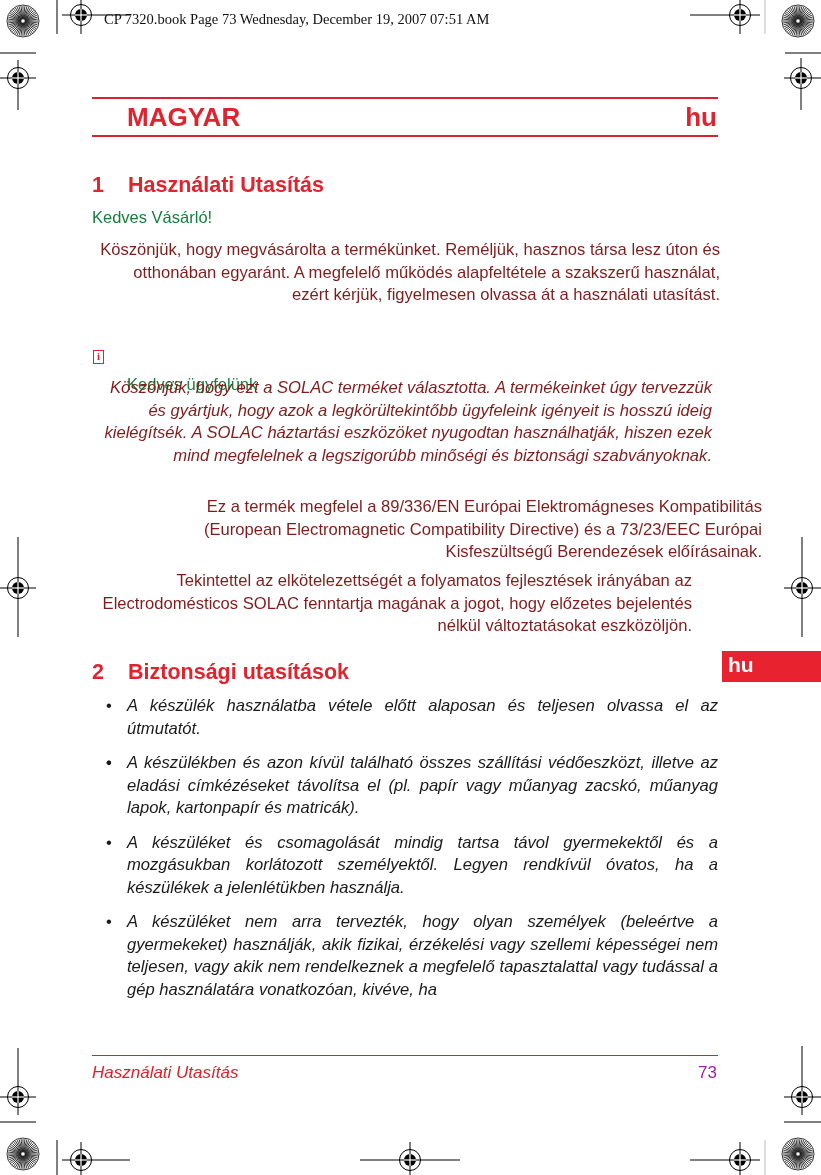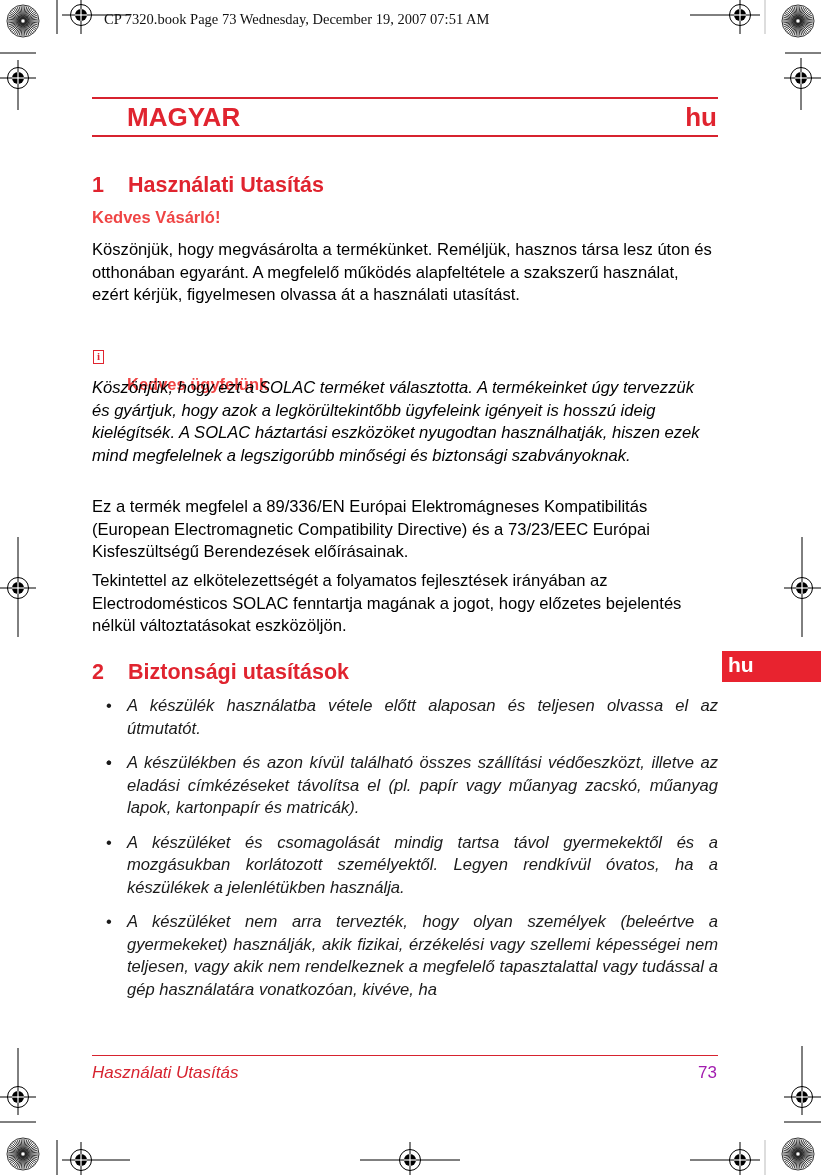--- a/index.html
+++ b/index.html
@@ -5,22 +5,22 @@
   html, body { margin: 0; padding: 0; background: #ffffff; }
   body { width: 821px; height: 1175px; position: relative; overflow: hidden;
          font-family: "Liberation Sans", sans-serif; color: #1a1a1a; }
   .abs { position: absolute; }
   .slug { left: 104px; top: 11px; font-family: "Liberation Serif", serif; font-size: 14.5px; color: #111; white-space: nowrap; }
   .redline { position: absolute; left: 92px; width: 626px; background: #d7232f; }
   .hdr-title { left: 127px; top: 102px; font-size: 26px; font-weight: bold; color: #e0242f; text-align: center; }
   .hdr-code { right: 104px; top: 102px; font-size: 26px; font-weight: bold; color: #e0242f; }
   .h1 { left: 92px; font-size: 21.5px; font-weight: bold; color: #e0242f; white-space: nowrap; }
   .h1 .num { display: inline-block; width: 36px; }
-  .h2 { left: 92px; font-size: 16.5px; font-weight: bold; color: #ef4444; }
-  .para { left: 92px; width: 630px; font-size: 16.6px; line-height: 22.5px; color: #000000; }
+  .h2 { left: 92px; font-size: 16.5px; font-weight: normal; color: #15803d; }
+  .para { left: 92px; width: 630px; font-size: 16.6px; line-height: 22.5px; color: #7f1d1d; text-align: right; }
   .note-icon { left: 93px; top: 350px; width: 11px; height: 14px; border: 1.5px solid #e0242f; box-sizing: border-box; color:#e0242f; font-size: 11px; line-height: 11px; text-align: center; font-weight: bold; font-family: "Liberation Serif", serif; }
   .bullets { left: 92px; width: 626px; font-size: 16.6px; line-height: 22.5px; font-style: italic; color: #1a1a1a; }
   .bullet { position: relative; padding-left: 35px; margin: 0 0 12px 0; text-align: justify; }
   .bullet .dot { position: absolute; left: 14px; top: 0; font-style: normal; }
   .tab-hu { left: 722px; top: 651px; width: 99px; height: 31px; background: #e8232f; color: #fff; font-weight: bold; font-size: 21px; line-height: 28px; padding-left: 6px; box-sizing: border-box; }
   .foot-title { left: 92px; top: 1063px; font-size: 17px; font-style: italic; color: #d7232f; }
   .foot-page { right: 104px; top: 1063px; font-size: 17px; color: #a21caf; }
   svg.mark { position: absolute; overflow: visible; }
 </style>
 </head>
@@ -180,21 +180,21 @@
 
 <div class="abs h1" style="top:173px;">
   <span class="num">1</span><span>Használati Utasítás</span>
 </div>
 <div class="abs h2" style="top:208px;">Kedves Vásárló!</div>
 <div class="abs para" style="top:239px;width:628px;">Köszönjük, hogy megvásárolta a termékünket. Reméljük, hasznos társa lesz úton és otthonában egyaránt. A megfelelő működés alapfeltétele a szakszerű használat, ezért kérjük, figyelmesen olvassa át a használati utasítást.</div>
 
 <div class="abs note-icon">i</div>
 <div class="abs h2" style="left:127px;top:347px;margin-top:28px;">Kedves ügyfelünk</div>
 <div class="abs para" style="top:377px;width:620px;font-style:italic;">Köszönjük, hogy ezt a SOLAC terméket választotta. A termékeinket úgy tervezzük és gyártjuk, hogy azok a legkörültekintőbb ügyfeleink igényeit is hosszú ideig kielégítsék. A SOLAC háztartási eszközöket nyugodtan használhatják, hiszen ezek mind megfelelnek a legszigorúbb minőségi és biztonsági szabványoknak.</div>
-<div class="abs para" style="top:496px;width:630px;">Ez a termék megfelel a 89/336/EN Európai Elektromágneses Kompatibilitás (European Electromagnetic Compatibility Directive) és a 73/23/EEC Európai Kisfeszültségű Berendezések előírásainak.</div>
+<div class="abs para" style="top:496px;width:630px;margin-left:40px;">Ez a termék megfelel a 89/336/EN Európai Elektromágneses Kompatibilitás (European Electromagnetic Compatibility Directive) és a 73/23/EEC Európai Kisfeszültségű Berendezések előírásainak.</div>
 <div class="abs para" style="top:570px;width:600px;">Tekintettel az elkötelezettségét a folyamatos fejlesztések irányában az Electrodomésticos SOLAC fenntartja magának a jogot, hogy előzetes bejelentés nélkül változtatásokat eszközöljön.</div>
 
 <div class="abs tab-hu">hu</div>
 
 <div class="abs h1" style="top:660px;">
   <span class="num">2</span><span>Biztonsági utasítások</span>
 </div>
 <div class="abs bullets" style="top:695px;">
   <div class="bullet"><span class="dot">•</span><span>A készülék használatba vétele előtt alaposan és teljesen olvassa el az útmutatót.</span></div>
   <div class="bullet"><span class="dot">•</span></div>

